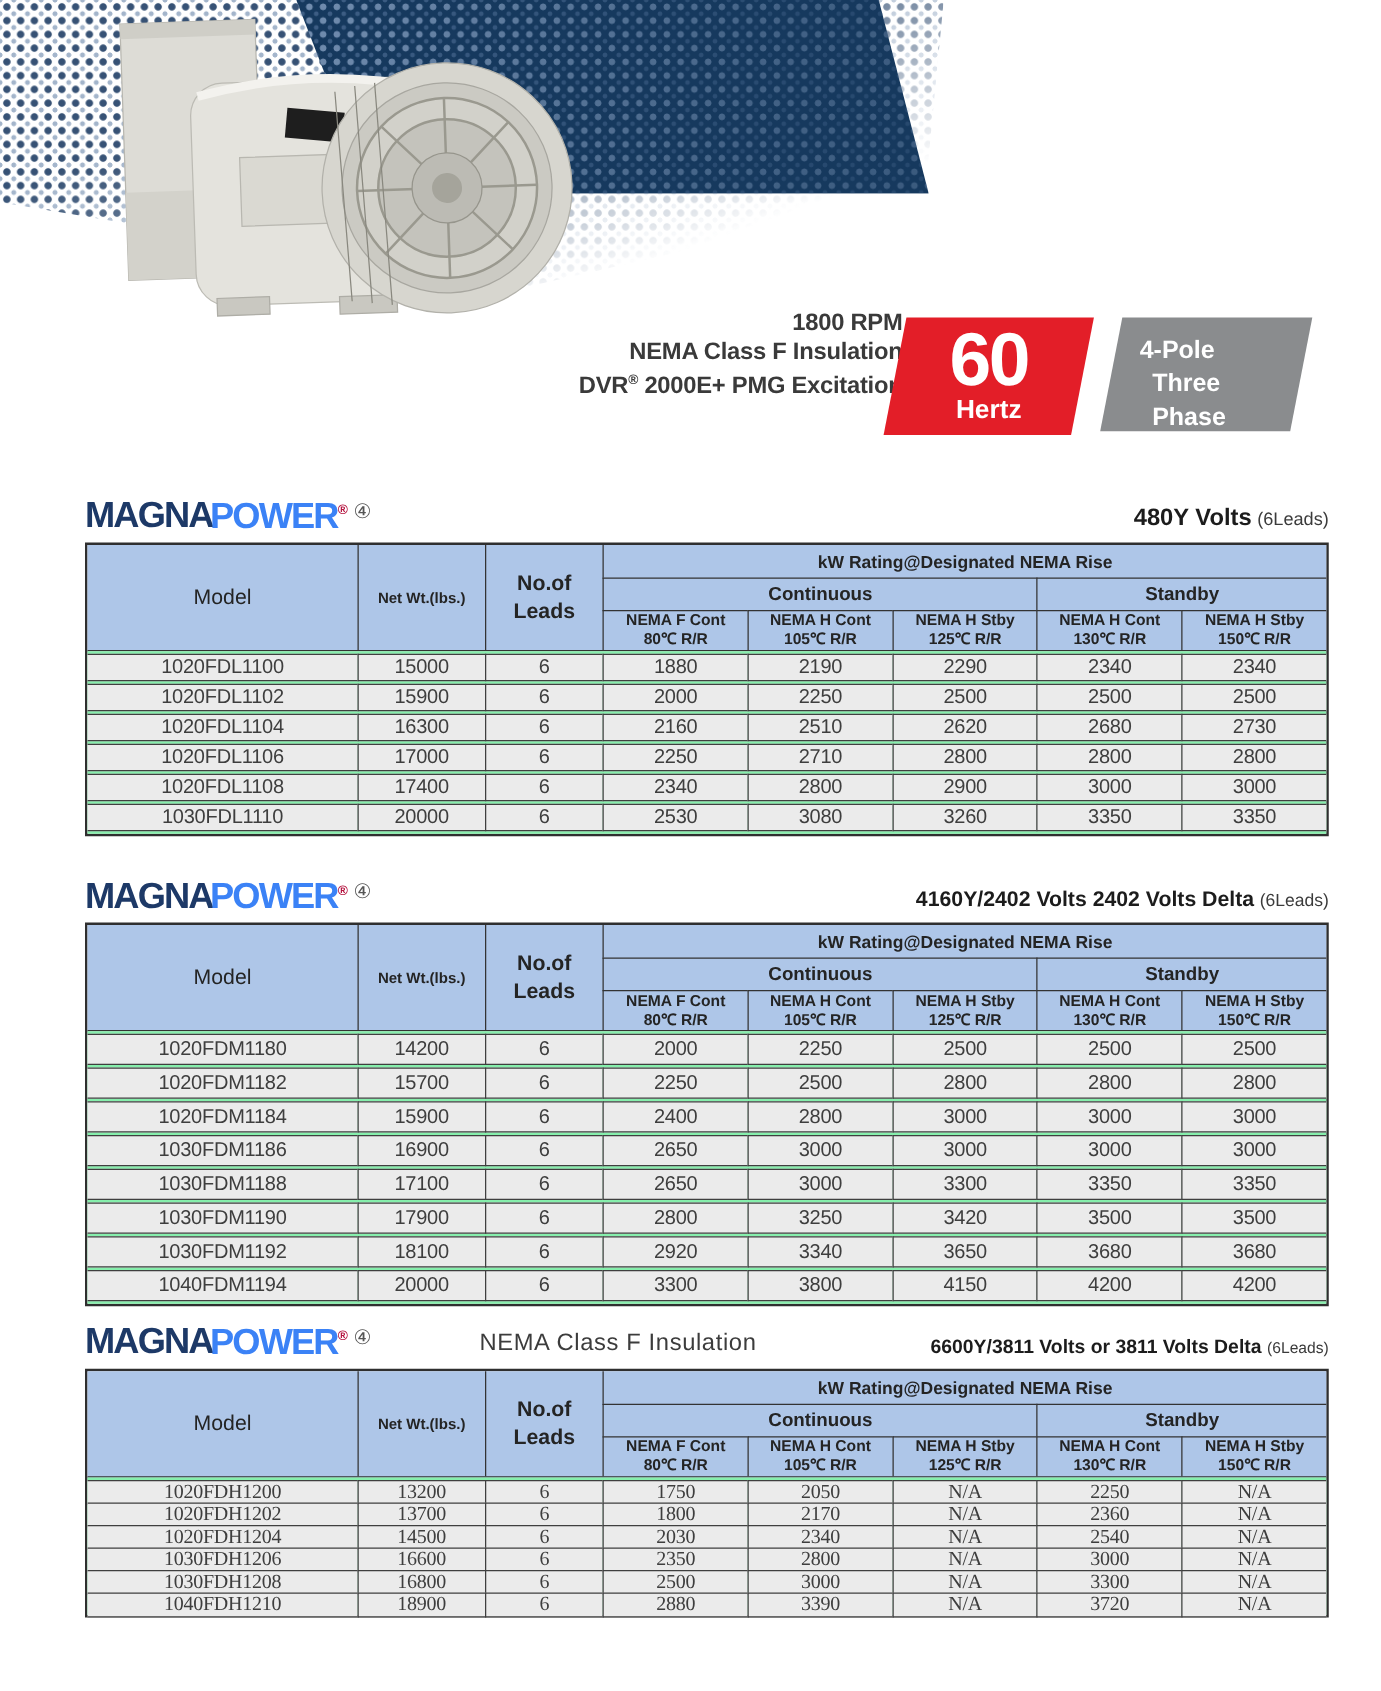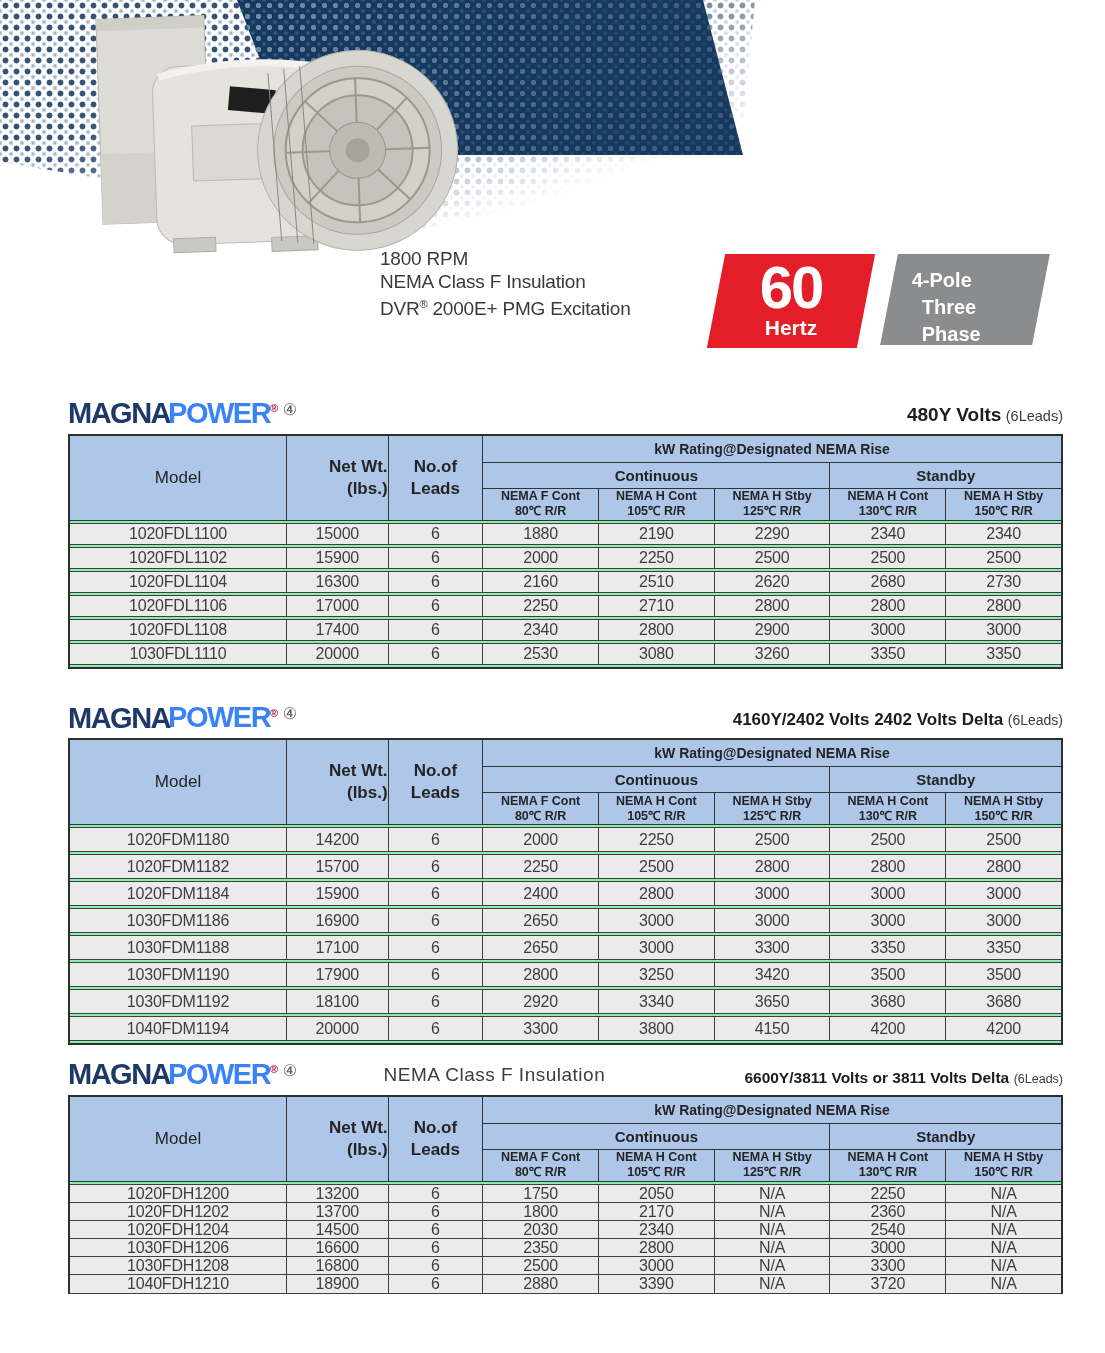--- a/index.html
+++ b/index.html
@@ -22,22 +22,22 @@
   .navy-dots{position:absolute;inset:0;
     background-image:
       radial-gradient(circle, rgba(140,165,198,.85) 2.4px, rgba(140,165,198,0) 3px),
       radial-gradient(circle, rgba(95,125,165,.6) 1.6px, rgba(95,125,165,0) 2.2px);
     background-size:11px 11px,11px 11px;background-position:0 0,5.5px 5.5px;
     -webkit-mask-image:linear-gradient(105deg,#000 15%,rgba(0,0,0,.45) 55%,rgba(0,0,0,.18) 95%);
     mask-image:linear-gradient(105deg,#000 15%,rgba(0,0,0,.45) 55%,rgba(0,0,0,.18) 95%);}
 
   .generator{position:absolute;left:42px;top:4px;width:420px;height:262px;}
 
-  .spec-block{position:absolute;left:380px;top:247px;width:326px;
-    font-size:19px;line-height:23px;font-weight:400;color:#3a3a3a;letter-spacing:-.2px;}
+  .spec-block{position:absolute;left:396px;top:247px;width:326px;text-align:right;
+    font-size:19px;line-height:23px;font-weight:700;color:#3a3a3a;letter-spacing:-.2px;}
   .spec-block sup{font-size:11px;}
 
   .badge{position:absolute;transform:skewX(-11deg);}
   .badge-red{left:716px;top:254px;width:150px;height:94px;background:#e31e28;}
   .badge-gray{left:889px;top:254px;width:152px;height:91px;background:#8a8c8e;}
   .unskew{transform:skewX(11deg);height:100%;}
   .hz-wrap{display:flex;flex-direction:column;align-items:center;justify-content:center;}
   .hz-value{font-size:60px;font-weight:800;color:#fff;line-height:.85;letter-spacing:-2px;}
   .hz-unit{font-size:21px;font-weight:700;color:#fff;margin-top:3px;}
   .pole-wrap{padding:13px 0 0 24px;color:#fff;font-weight:700;font-size:20px;line-height:27px;}
@@ -58,29 +58,29 @@
   .sec-title .paren{font-weight:400;color:#3b3b3b;}
   .t1-size .paren{font-size:14.5px;} .t2-size .paren{font-size:14px;} .t3-size .paren{font-size:12.5px;}
 
   
   .tbl{border:2px solid #2f2f2f;background:#fff;}
   .grid8{display:grid;grid-template-columns:21.8% 10.25% 9.55% repeat(5,1fr);}
   .thead{background:#aec6e8;border-bottom:1px solid #333;grid-template-rows:26px 26px 32px;color:#242424;}
   .hc{display:flex;align-items:center;justify-content:center;text-align:center;}
   .bl{border-left:1px solid #333;} .bt{border-top:1px solid #333;}
   .h-model{grid-row:1/4;grid-column:1;font-size:17px;}
-  .h-netwt{grid-row:1/4;grid-column:2;font-size:17px;font-weight:700;flex-direction:column;line-height:22px;align-items:flex-end;}
+  .h-netwt{grid-row:1/4;grid-column:2;font-size:12px;font-weight:700;flex-direction:row;line-height:22px;}
   .h-leads{grid-row:1/4;grid-column:3;font-size:17px;font-weight:700;flex-direction:column;line-height:22px;}
   .h-kw{grid-row:1;grid-column:4/9;font-size:14px;font-weight:700;}
   .h-cont{grid-row:2;grid-column:4/7;font-size:15px;font-weight:700;}
   .h-stby{grid-row:2;grid-column:7/9;font-size:15px;font-weight:700;}
   .h-sub{grid-row:3;font-size:12.5px;font-weight:700;flex-direction:column;line-height:15px;}
   .tbody{display:flex;flex-direction:column;gap:2px;padding:2px 0;background:#86efac;}
   .trow{}
-  .t1 .trow{height:22px;} .t2 .trow{height:25px;} .t3 .trow{height:16px;}
+  .t1 .trow{height:22px;} .t2 .trow{height:25px;} .t3 .trow{height:16px;font-family:Liberation Serif, serif;}
   .td{background:#ebebeb;border-top:1px solid #3f3f3f;border-bottom:1px solid #3f3f3f;
       display:flex;align-items:center;justify-content:center;
       font-size:16px;color:#3e3e3e;letter-spacing:-.2px;}
   .td + .td{border-left:1px solid #3f3f3f;}
 </style>
 </head>
 <body>
 
 <div class="page">
 

